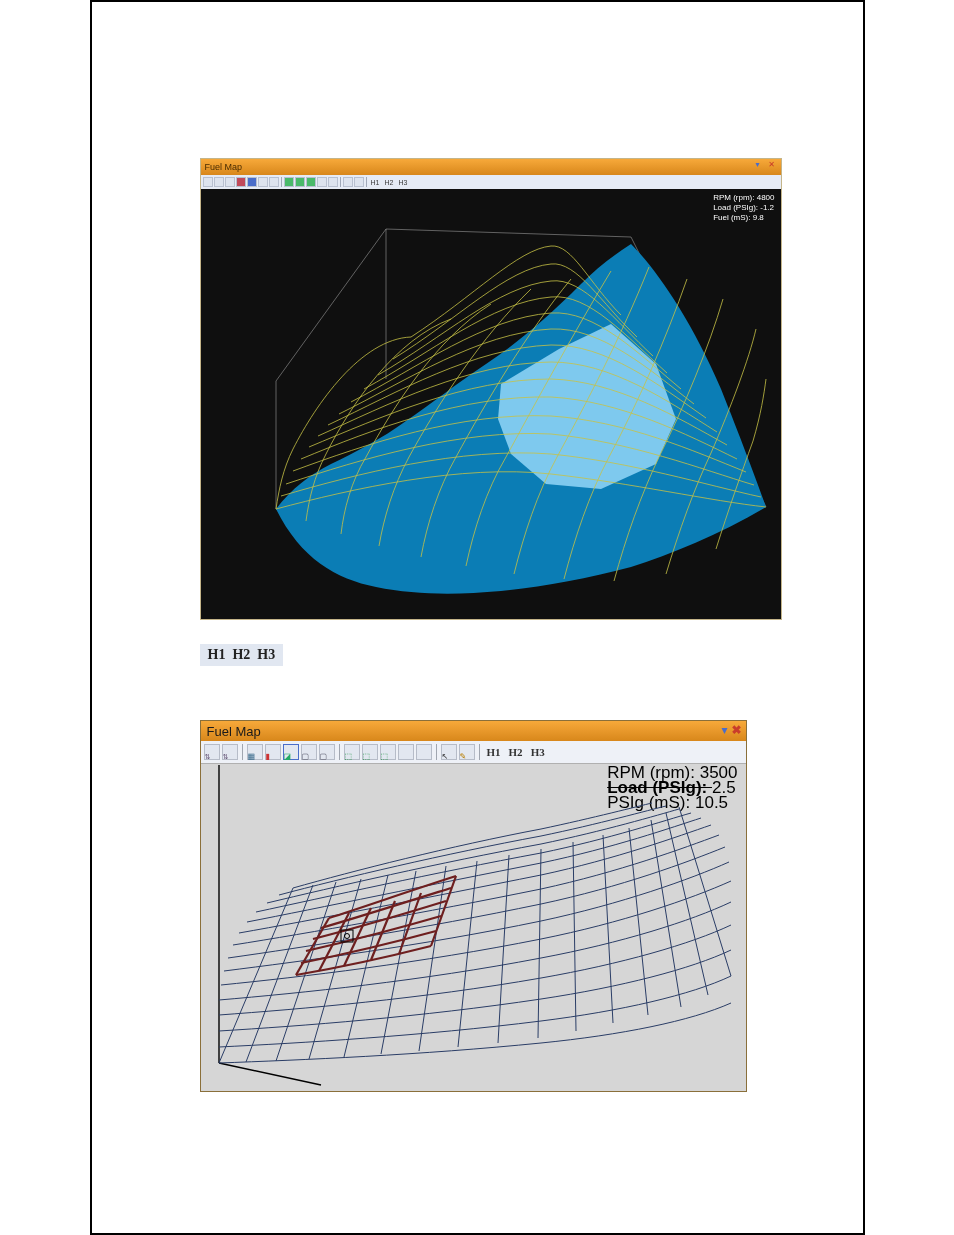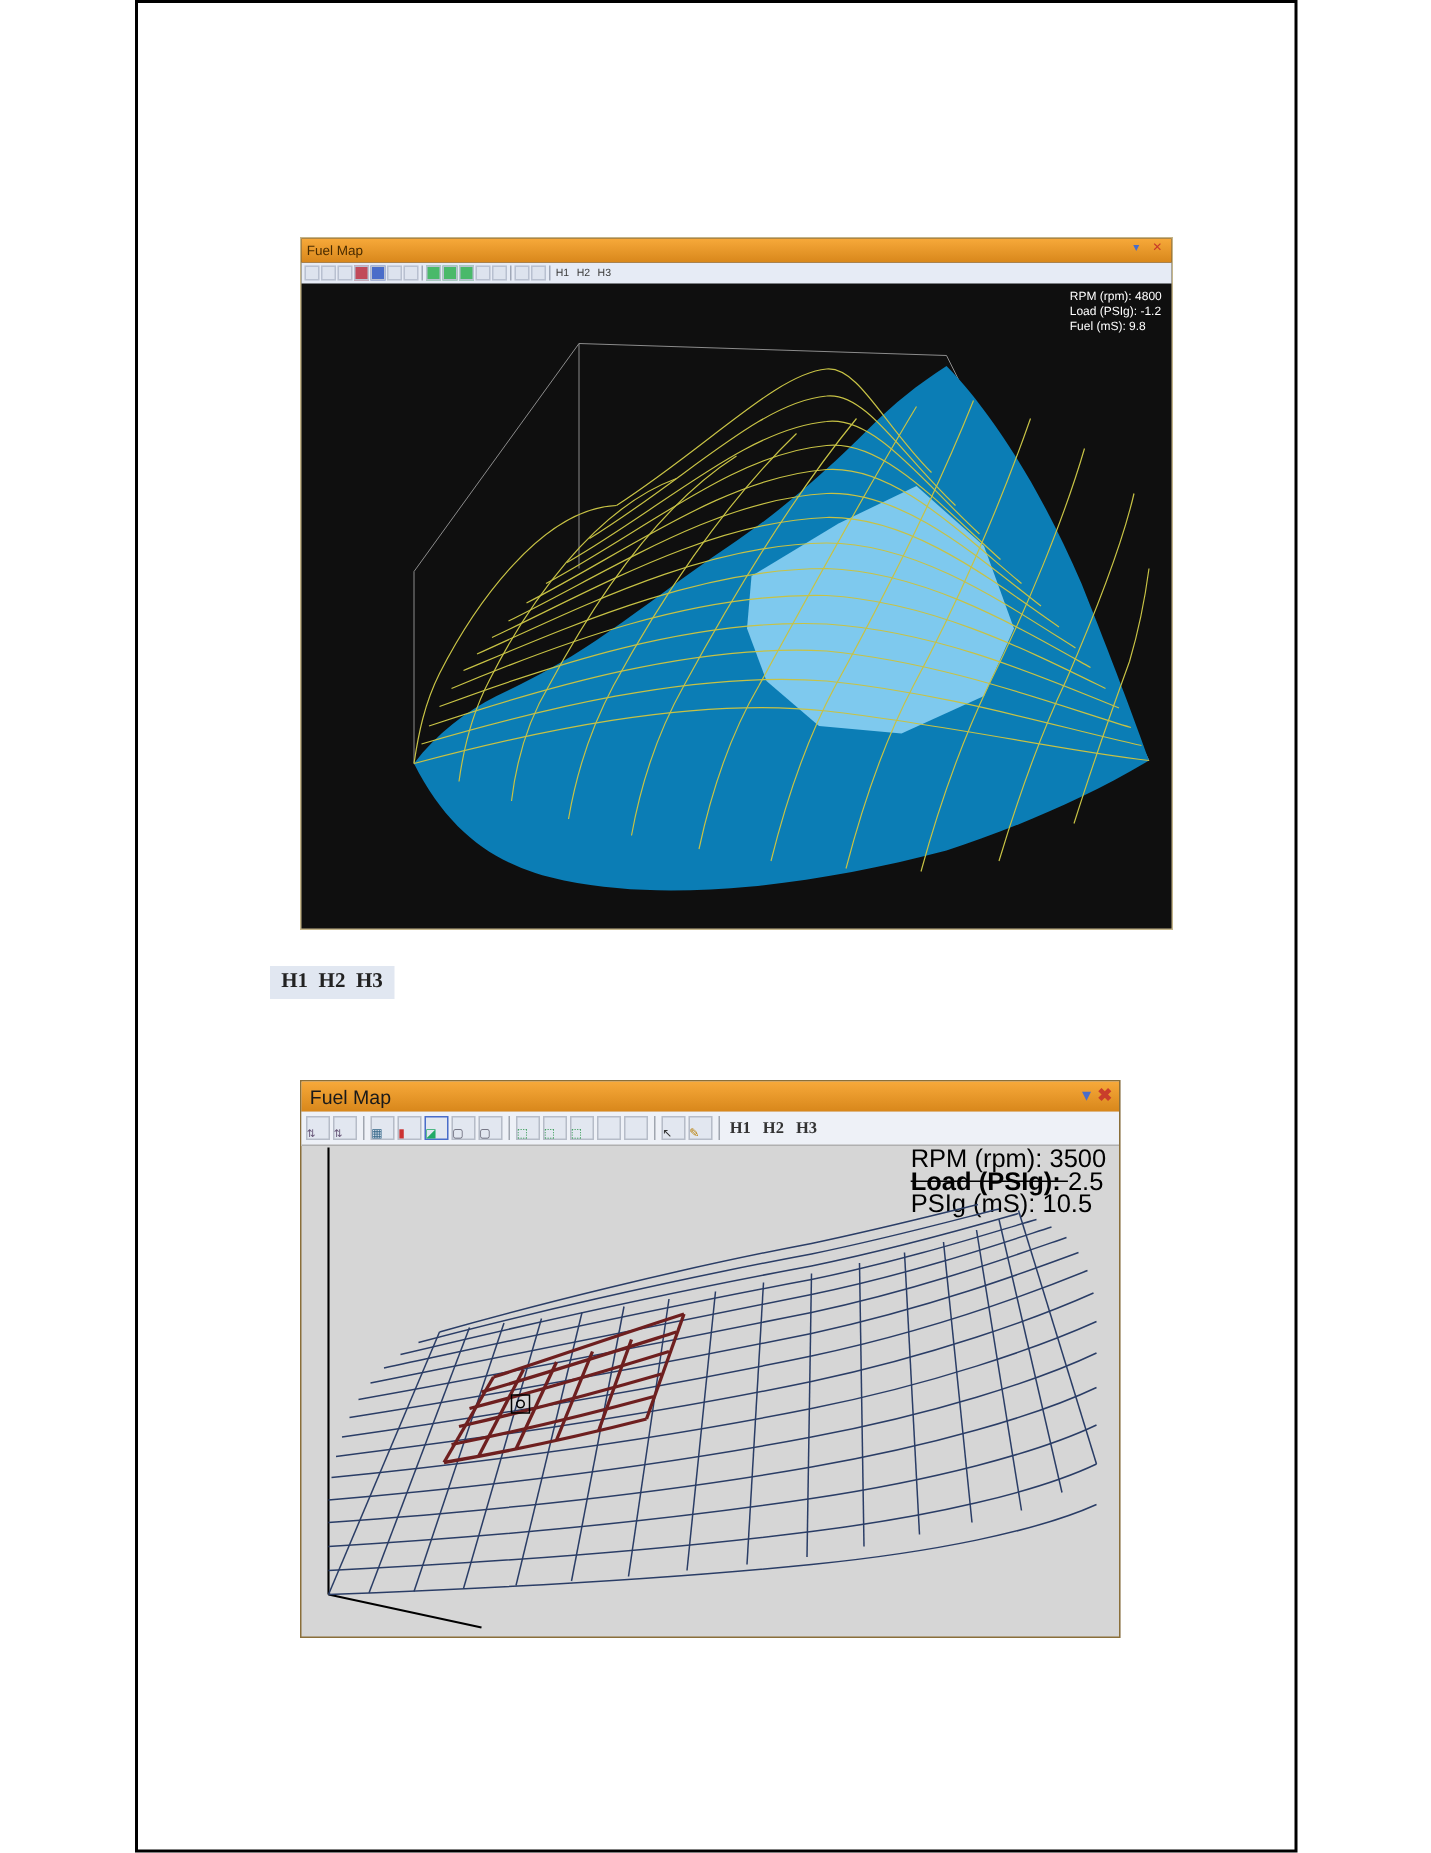--- a/index.html
+++ b/index.html
@@ -97,21 +97,21 @@
     position: absolute;
     top: 30px;
     left: 0;
     width: 100%;
     height: calc(100% - 30px);
   }
 
   
   .hcap {
     margin-top: 24px;
-    margin-left: 58px;
+    margin-left: 78px;
     text-decoration: underline;
   }
   .hcap span.box {
     display: inline-block;
     background: #e1e7f1;
     padding: 3px 8px;
     font-size: 14px;
     font-weight: bold;
     font-family: "Times New Roman", Times, serif;
     color: #222;

